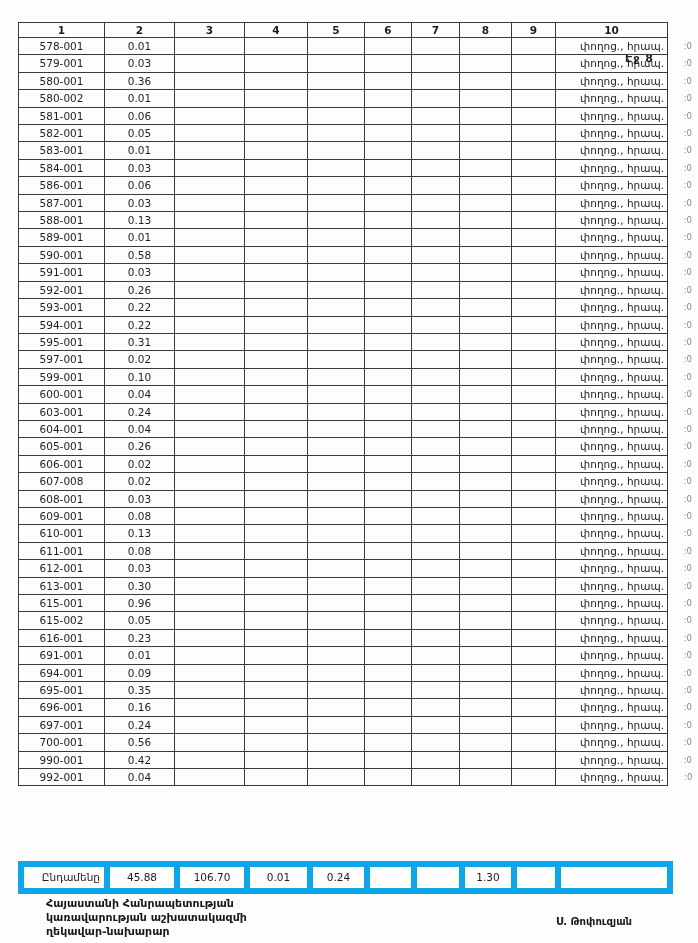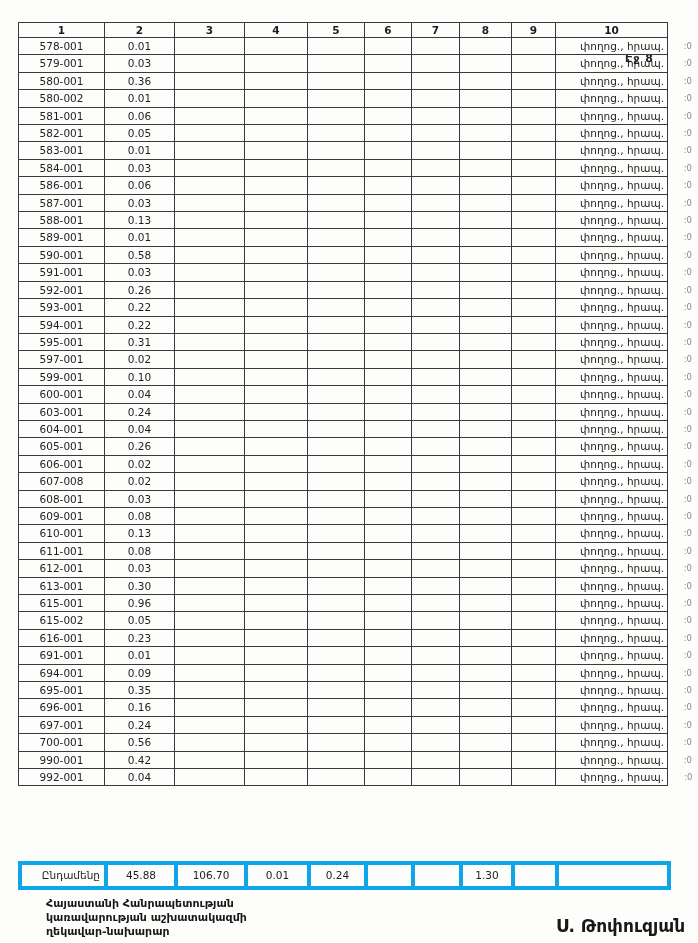--- a/index.html
+++ b/index.html
@@ -21,31 +21,31 @@
   .main-table th{font-weight:700;text-align:center;height:14px;line-height:14px;}
   .c-code{text-align:center;}
   .c-val{text-align:center;}
   .c-note{text-align:right;font-size:10px;}
   .margin-cell, .main-table th.margin-cell, .main-table td.margin-cell{
     border:none;background:transparent;color:#8a8a8a;font-size:8.5px;
     text-align:right;padding:0 1px;
   }
   .totals-table{position:absolute;top:861px;left:18px;}
   .totals-table td{
-    border:4px solid #0ea5e9;font-size:10.5px;height:21px;line-height:21px;
+    border:6px solid #0ea5e9;font-size:10.5px;height:21px;line-height:21px;
     padding:0 4px;text-align:center;color:#1e1e1e;white-space:nowrap;overflow:hidden;
   }
   .totals-table td.t-label{text-align:right;}
   .totals-table td.margin-cell{border:none;}
   .footer{
     position:absolute;top:897px;left:46px;font-size:11px;line-height:14px;
     color:#181818;font-weight:600;
   }
   .signature{
-    position:absolute;top:916px;left:556px;font-size:17px;color:#181818;font-weight:600;
+    position:absolute;top:916px;left:556px;font-size:10px;color:#181818;font-weight:600;
   }
 </style>
 </head>
 <body>
 
 <div class="sheet">
 
   <div class="page-label">Էջ 8</div>
 
   <table class="main-table">

